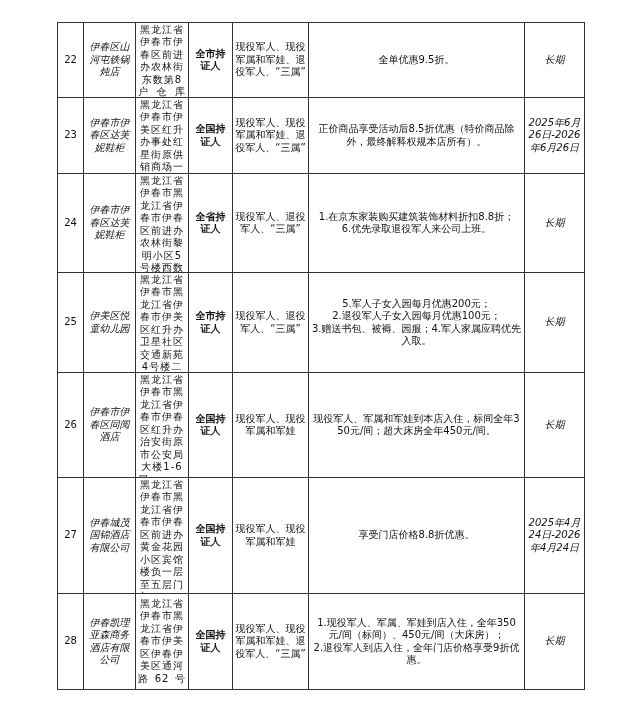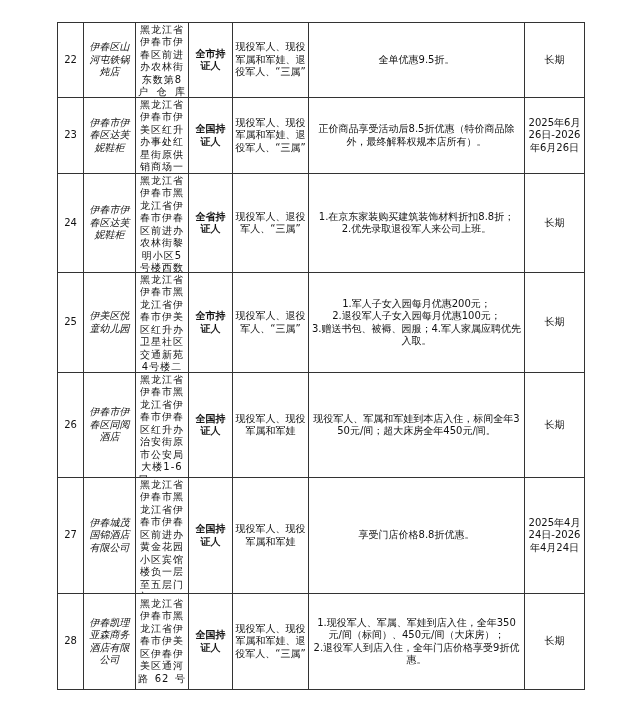--- a/index.html
+++ b/index.html
@@ -11,21 +11,21 @@
                  vertical-align:middle; text-align:center; overflow:hidden; word-break:break-all; }
   td.c-no { width:21px; }
   td.c-name { width:47px;font-style:italic; }
   td.c-addr { width:48px; text-align:justify; text-align-last:justify; letter-spacing:1px;
               padding:0 1px; vertical-align:top; }
   td.c-addr .clip { overflow:hidden; }
   td.c-scope { width:39px;font-weight:bold; }
   td.c-target { width:71px; }
   td.c-content { width:211px; text-align:left; padding-left:3px; }
   td.c-content.center { text-align:center; }
-  td.c-period { width:55px; font-size:9px; }
+  td.c-period { width:55px; font-size:9px;font-style:italic; }
   .line { display:block; }
 </style>
 </head>
 <body>
 
 <table class="doc">
   <tbody id="tbody">
       <tr style="height: 75px;">
     <td class="c-no">22</td>
     <td class="c-name">伊春区山河屯铁锅炖店</td>
@@ -55,34 +55,34 @@
       <tr style="height: 99px;">
     <td class="c-no">24</td>
     <td class="c-name">伊春市伊春区达芙妮鞋柜</td>
     <td class="c-addr">
           <div class="clip" style="max-height: 97px;">黑龙江省伊春市黑龙江省伊春市伊春区前进办农林街黎明小区5号楼西数第1个门市</div>
         </td>
     <td class="c-scope">全省持证人</td>
     <td class="c-target">现役军人、退役军人、“三属”</td>
     <td class="c-content">
           <span class="line">1.在京东家装购买建筑装饰材料折扣8.8折；</span>
-          <span class="line">2.优先录取退役军人来公司上班。</span>
+          <span class="line">6.优先录取退役军人来公司上班。</span>
         </td>
     <td class="c-period">长期</td>
   </tr>
       <tr style="height: 100px;">
     <td class="c-no">25</td>
     <td class="c-name">伊美区悦童幼儿园</td>
     <td class="c-addr">
           <div class="clip" style="max-height: 98px;">黑龙江省伊春市黑龙江省伊春市伊美区红升办卫星社区交通新苑4号楼二层</div>
         </td>
     <td class="c-scope">全市持证人</td>
     <td class="c-target">现役军人、退役军人、“三属”</td>
     <td class="c-content">
-          <span class="line">1.军人子女入园每月优惠200元；</span>
+          <span class="line">5.军人子女入园每月优惠200元；</span>
           <span class="line">2.退役军人子女入园每月优惠100元；</span>
           <span class="line">3.赠送书包、被褥、园服；4.军人家属应聘优先入取。</span>
         </td>
     <td class="c-period">长期</td>
   </tr>
       <tr style="height: 105px;">
     <td class="c-no">26</td>
     <td class="c-name">伊春市伊春区同阅酒店</td>
     <td class="c-addr">
           <div class="clip" style="max-height: 103px;">黑龙江省伊春市黑龙江省伊春市伊春区红升办治安街原市公安局大楼1-6层</div>

